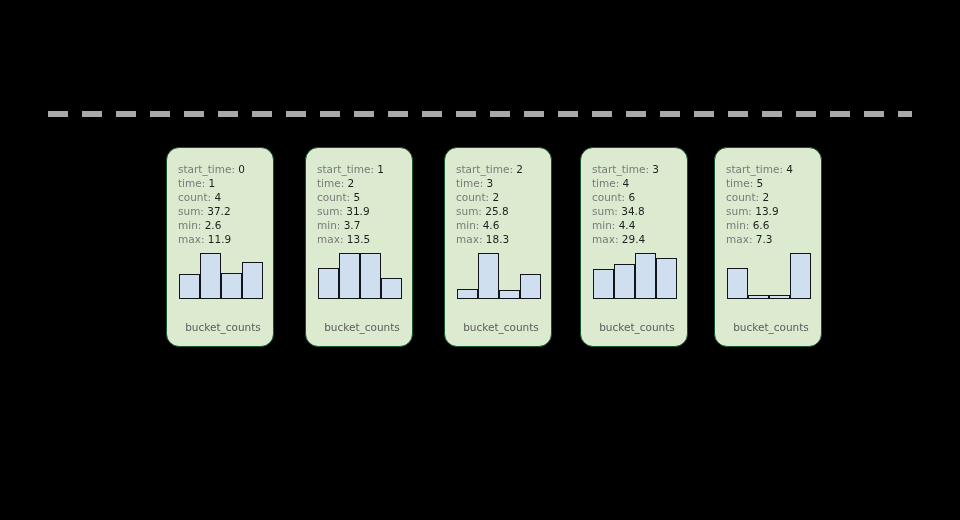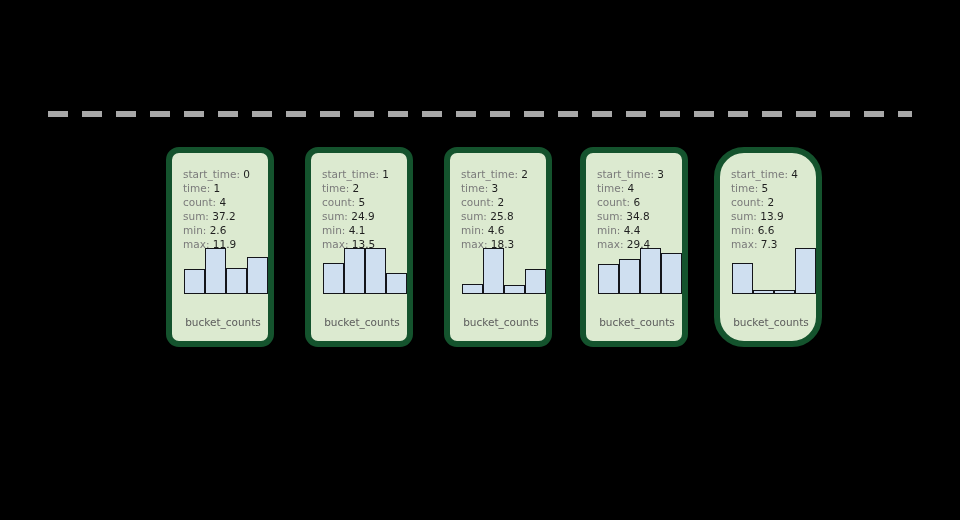--- a/index.html
+++ b/index.html
@@ -45,21 +45,21 @@
     top: 147px;
     height: 200px;
   }
 
   .card {
     position: absolute;
     top: 0;
     width: 108px;
     height: 200px;
     background: #dcead0;
-    border: 6px solid #14532d;
+    border: 1px solid #14532d;
     border-radius: 13px;
     box-sizing: border-box;
     box-shadow: 1px 2px 2px rgba(0,0,0,0.35);
   }
 
   .card-fields {
     position: absolute;
     left: 11px;
     top: 14px;
     width: 92px;
@@ -155,22 +155,22 @@
           <div class="bar" style="left: 42px; width: 21px; height: 26px; background: rgb(207, 223, 240); border-color: rgb(20, 21, 26);"></div>
           <div class="bar" style="left: 63px; width: 21px; height: 37px; background: rgb(207, 223, 240); border-color: rgb(20, 21, 26);"></div>
         </div>
         <div class="hist-label">bucket_counts</div>
       </div>
       <div class="card" style="left: 139px;">
         <div class="card-fields">
           <div class="field"><span class="k">start_time:</span> <span class="v">1</span></div>
           <div class="field"><span class="k">time:</span> <span class="v">2</span></div>
           <div class="field"><span class="k">count:</span> <span class="v">5</span></div>
-          <div class="field"><span class="k">sum:</span> <span class="v">24.9</span></div>
-          <div class="field"><span class="k">min:</span> <span class="v">4.1</span></div>
+          <div class="field"><span class="k">sum:</span> <span class="v">31.9</span></div>
+          <div class="field"><span class="k">min:</span> <span class="v">3.7</span></div>
           <div class="field"><span class="k">max:</span> <span class="v">13.5</span></div>
         </div>
         <div class="hist">
           <div class="bar" style="left: 0px; width: 21px; height: 31px; background: rgb(207, 223, 240); border-color: rgb(20, 21, 26);"></div>
           <div class="bar" style="left: 21px; width: 21px; height: 46px; background: rgb(207, 223, 240); border-color: rgb(20, 21, 26);"></div>
           <div class="bar" style="left: 42px; width: 21px; height: 46px; background: rgb(207, 223, 240); border-color: rgb(20, 21, 26);"></div>
           <div class="bar" style="left: 63px; width: 21px; height: 21px; background: rgb(207, 223, 240); border-color: rgb(20, 21, 26);"></div>
         </div>
         <div class="hist-label">bucket_counts</div>
       </div>
@@ -201,21 +201,21 @@
           <div class="field"><span class="k">max:</span> <span class="v">29.4</span></div>
         </div>
         <div class="hist">
           <div class="bar" style="left: 0px; width: 21px; height: 30px; background: rgb(207, 223, 240); border-color: rgb(20, 21, 26);"></div>
           <div class="bar" style="left: 21px; width: 21px; height: 35px; background: rgb(207, 223, 240); border-color: rgb(20, 21, 26);"></div>
           <div class="bar" style="left: 42px; width: 21px; height: 46px; background: rgb(207, 223, 240); border-color: rgb(20, 21, 26);"></div>
           <div class="bar" style="left: 63px; width: 21px; height: 41px; background: rgb(207, 223, 240); border-color: rgb(20, 21, 26);"></div>
         </div>
         <div class="hist-label">bucket_counts</div>
       </div>
-      <div class="card" style="left: 548px; border-radius: 30px;">
+      <div class="card" style="left: 548px;">
         <div class="card-fields">
           <div class="field"><span class="k">start_time:</span> <span class="v">4</span></div>
           <div class="field"><span class="k">time:</span> <span class="v">5</span></div>
           <div class="field"><span class="k">count:</span> <span class="v">2</span></div>
           <div class="field"><span class="k">sum:</span> <span class="v">13.9</span></div>
           <div class="field"><span class="k">min:</span> <span class="v">6.6</span></div>
           <div class="field"><span class="k">max:</span> <span class="v">7.3</span></div>
         </div>
         <div class="hist">
           <div class="bar" style="left: 0px; width: 21px; height: 31px; background: rgb(207, 223, 240); border-color: rgb(20, 21, 26);"></div>

